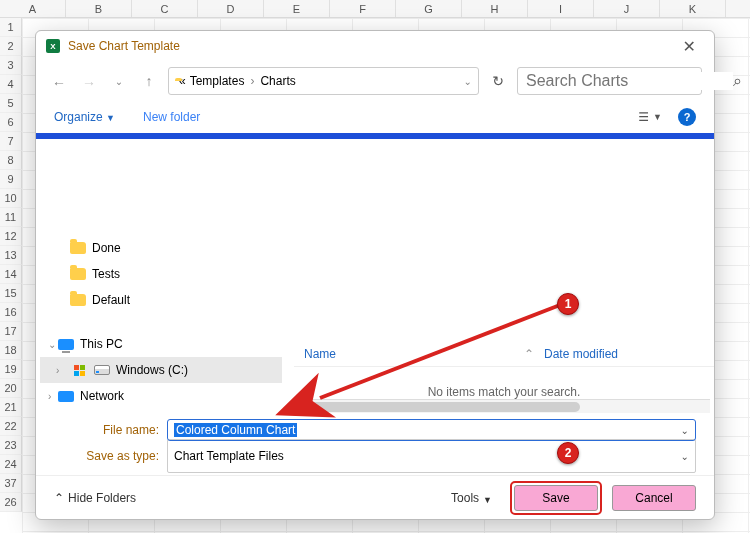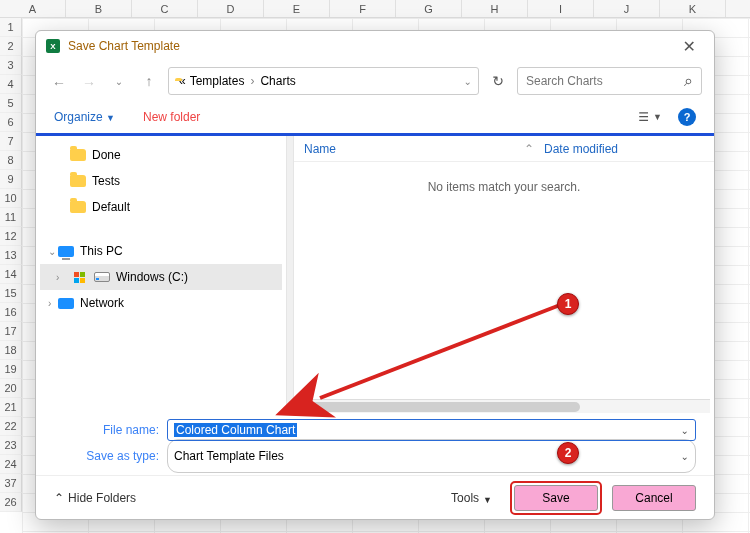--- a/index.html
+++ b/index.html
@@ -27,30 +27,30 @@
   .tb-close { margin-left: auto; font-size: 16px; color: #555; cursor: pointer; padding: 2px 8px; }
 
   .navrow { height: 40px; display: flex; align-items: center; padding: 4px 12px; gap: 8px; }
   .navbtn { width: 22px; height: 22px; display:flex; align-items:center; justify-content:center; font-size: 14px; color: #888; cursor: pointer; border-radius: 3px; }
   .bread { flex: 1; height: 28px; border: 1px solid #ccc; border-radius: 3px; display: flex; align-items: center; padding: 0 6px; font-size: 12px; gap: 4px; }
   .bread .folder-ic { color: #e8b04a; font-size: 14px; }
   .bread .sep { color: #888; padding: 0 2px; }
   .bread .down { margin-left:auto; color:#888; font-size:10px; }
   .refresh { width: 22px; color:#555; }
   .search { width: 185px; height: 28px; border: 1px solid #ccc; border-radius: 3px; display:flex; align-items:center; padding:0 8px; }
-  .search input { border:0; outline:0; font-size:12px; flex:1; color:#3b82f6; }
+  .search input { border:0; outline:0; font-size:16px; flex:1; color:#3b82f6; }
 
   .toolbar { height: 32px; display:flex; align-items:center; padding:0 18px; gap: 28px; font-size:12px; }
   .toolbar .org { color:#2168c4; cursor:pointer; }
-  .toolbar .nf { color:#ef4444; cursor:pointer; }
+  .toolbar .nf { color:#3b82f6; cursor:pointer; }
   .toolbar .right { margin-left:auto; display:flex; align-items:center; gap:16px;}
   .viewbtn { display:flex; align-items:center; gap:4px; color:#555; }
   .help { width:18px; height:18px; border-radius:50%; background:#0b68d1; color:#fff; font-size:11px; font-weight:bold; display:flex; align-items:center; justify-content:center; }
 
-  .mid { flex:1; display:flex; border-top:3px solid #1d4ed8; }
+  .mid { flex:1; display:flex; border-top:6px solid #1d4ed8;align-items:flex-end; }
   .tree { width: 250px; padding: 6px 4px; background:#fff; overflow:hidden; position:relative; }
   .tree .node { display:flex; align-items:center; height:26px; font-size:12px; gap:6px; padding:0 8px 0 30px; cursor:pointer;}
   .tree .node.sel { background:#e8e8e8; }
   .tree .chev { position:absolute; left:12px; color:#888; font-size:10px; }
   .folder-ic { display:inline-block; }
   .fold { width:16px; height:12px; background:#ffcf4b; border-radius:1px 3px 2px 2px; position:relative; }
   .fold::before{ content:""; position:absolute; top:-3px; left:0; width:7px; height:3px; background:#ffcf4b; border-radius:2px 2px 0 0;}
   .pc-ic { width:16px; height:11px; background:#1a8fff; border-radius:2px; position:relative; }
   .pc-ic::after{content:""; position:absolute; bottom:-3px; left:4px; width:8px; height:2px; background:#999;}
   .drive-ic { width:16px; height:10px; border:1px solid #888; border-radius:2px; background:linear-gradient(#fff 40%,#ddd 40%); position:relative;}
@@ -65,25 +65,25 @@
   .list-head { height:26px; display:flex; font-size:12px; color:#2168c4; border-bottom:1px solid #eee; align-items:center;}
   .list-head .hname{ flex:0 0 230px; padding-left:10px;}
   .list-head .hsort{ flex:0 0 20px; color:#999;}
   .list-head .hdate{ flex:1; }
   .empty { flex:1; display:flex; align-items:flex-start; justify-content:center; padding-top:18px; color:#666; font-size:12px;}
   .hscroll { height:14px; border-top:1px solid #ddd; background:#f4f4f4; position:relative; margin:0 4px 2px;}
   .hscroll .thumb{ position:absolute; left:2px; top:2px; height:10px; width:280px; background:#cfcfcf; border-radius:5px;}
 
   .fields { padding:2px 18px 6px; }
   .frow { display:flex; align-items:center; height:26px; font-size:12px; gap:8px;}
-  .frow label{ width:105px; text-align:right; color:#3b82f6;}
+  .frow label{ width:105px; text-align:right; color:#a16207;}
   .finput { flex:1; height:22px; border:1px solid #2a6bd6; border-radius:3px; position:relative; display:flex; align-items:center; padding:0 6px;}
   .finput .seltext{ background:#1673e6; color:#fff; padding:0 2px;}
   .finput .dd { margin-left:auto; font-size:10px; color:#555;}
-  .fsel { flex:1; height:22px; border:1px solid #ccc; border-radius:11px; display:flex; align-items:center; padding:16px 6px;}
+  .fsel { flex:1; height:22px; border:1px solid #ccc; border-radius:2px; display:flex; align-items:center; padding:16px 6px;}
   .fsel .dd{ margin-left:auto; font-size:10px; color:#555;}
 
   .footer { border-top:1px solid #eee; height:44px; display:flex; align-items:center; padding:0 18px; gap:10px;}
   .hidefold{ font-size:12px; color:#333; display:flex; align-items:center; gap:4px; cursor:pointer;}
   .footer .sp { flex:1; }
   .tools { font-size:12px; color:#333; display:flex; align-items:flex-end; gap:4px; margin-right:8px; cursor:pointer;}
   .btn { height:26px; min-width:84px; border:1px solid #999; background:#f9a8d4; border-radius:3px; font-size:12px; cursor:pointer;}
   .save-wrap { border:2px solid #d8231f; border-radius:5px; padding:2px; }
 
   

